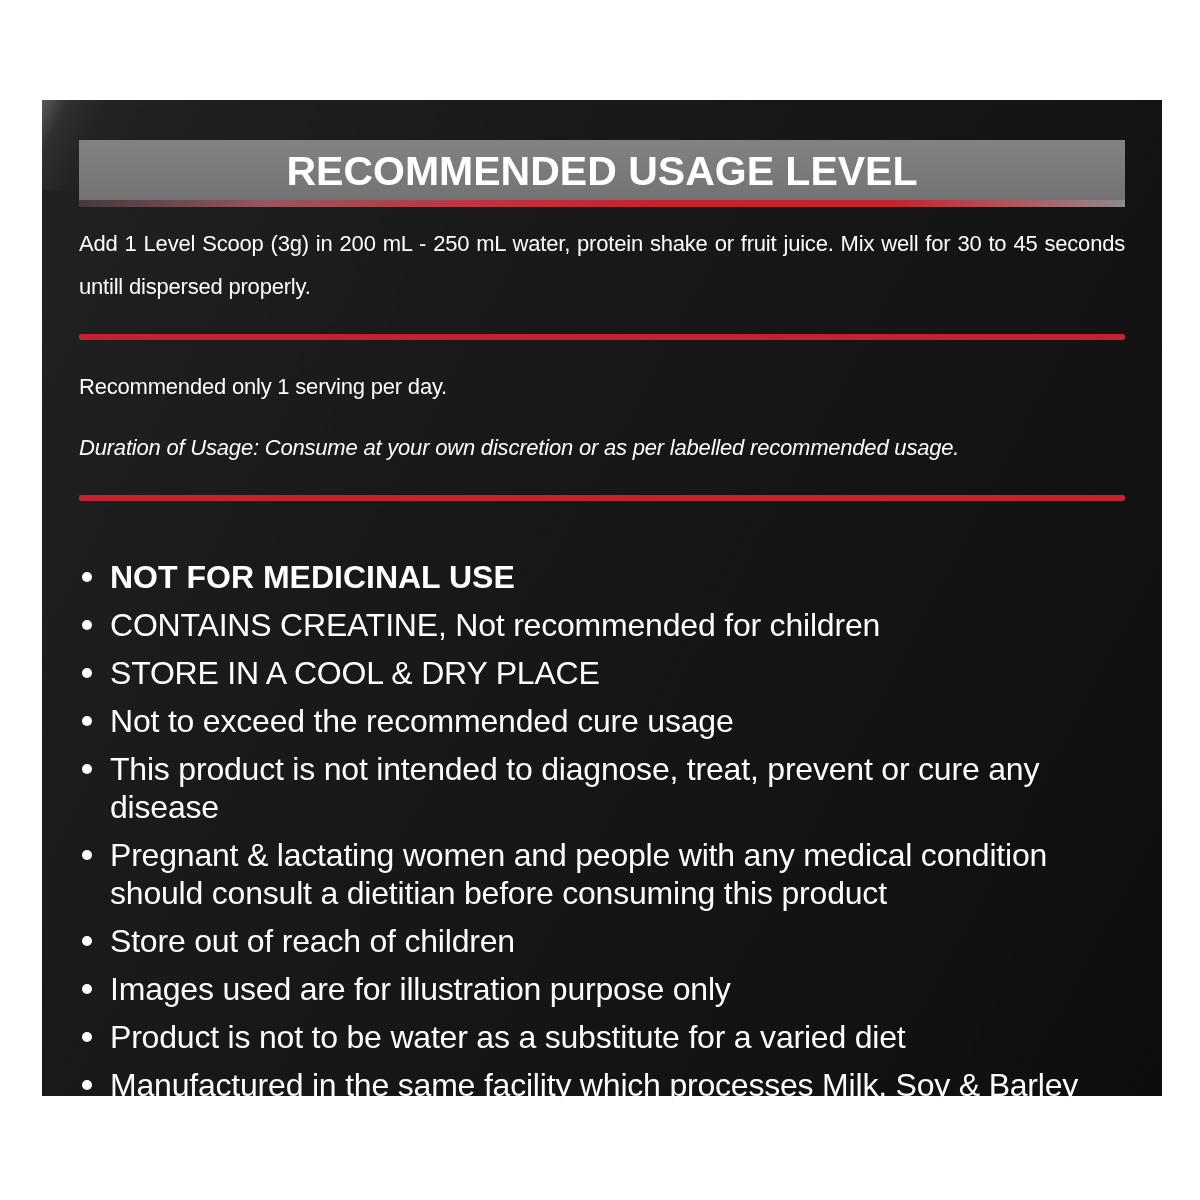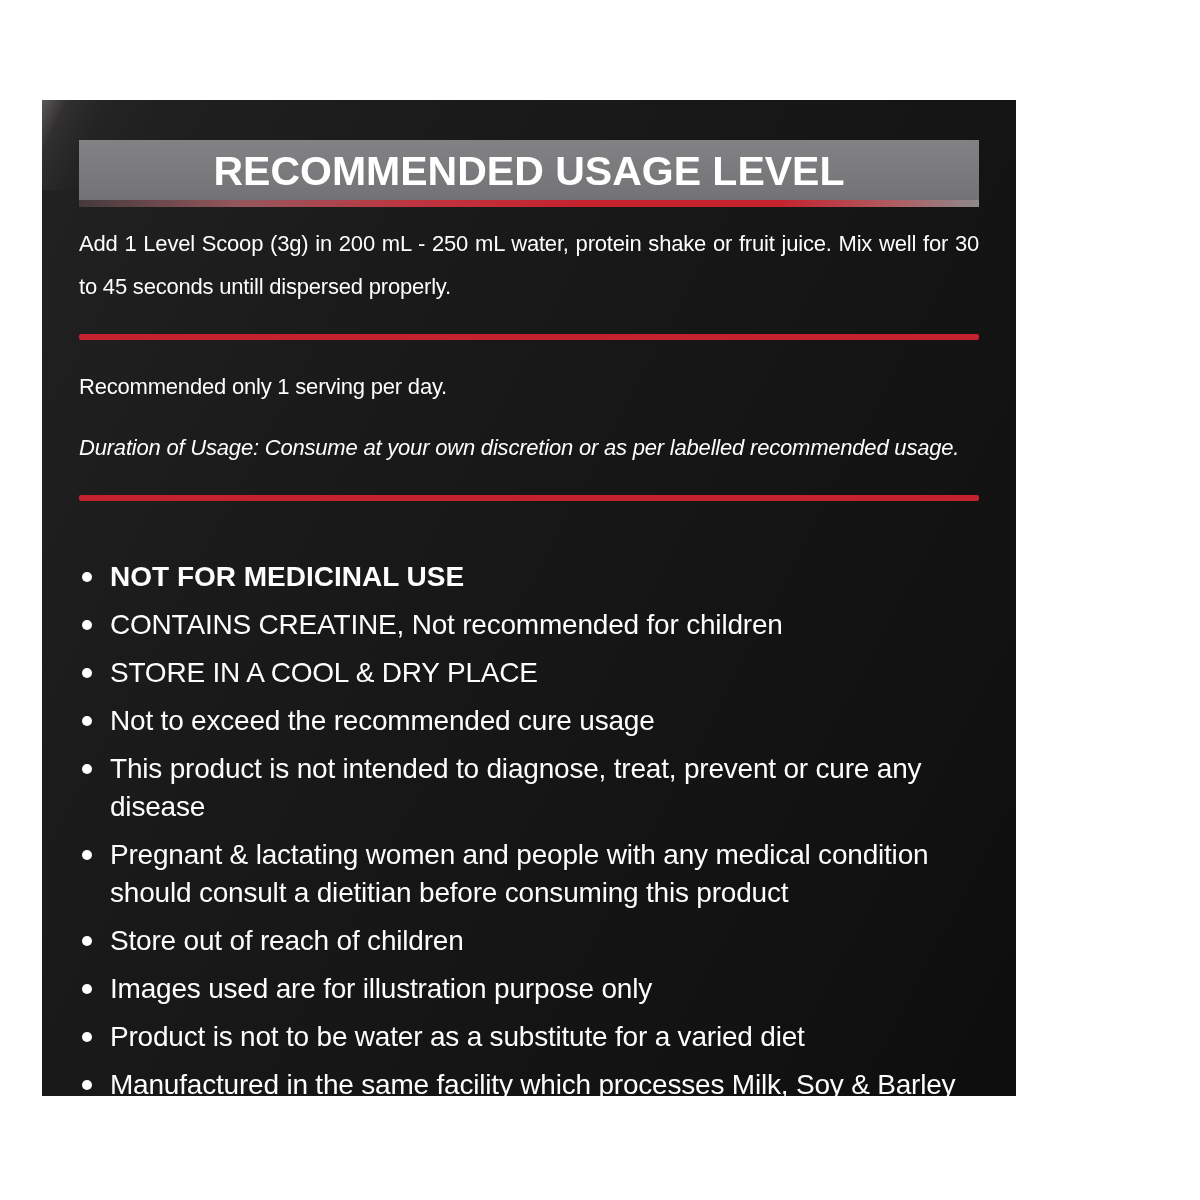--- a/index.html
+++ b/index.html
@@ -13,21 +13,21 @@
   .page {
     position: absolute;
     inset: 0;
     background: #ffffff;
   }
 
   .label-panel {
     position: absolute;
     left: 42px;
     top: 100px;
-    width: 974px;
+    width: 1120px;
     height: 996px;
     background: linear-gradient(118deg, #232222 0%, #1b1a1a 30%, #161515 60%, #121111 85%, #0e0d0d 100%);
     padding: 0 37px;
     color: #ffffff;
     letter-spacing: -0.2px;
   }
 
   
   .corner-sheen {
     position: absolute;
@@ -103,21 +103,21 @@
     font-style: italic;
   }
 
   .warning-list {
     list-style: none;
     margin-top: 57px;
   }
   .warning-item {
     display: flex;
     align-items: flex-start;
-    font-size: 28px;
+    font-size: 32px;
     line-height: 38px;
     margin-bottom: 10px;
     color: #fdfdfd;
   }
   .warning-item .bullet-dot {
     flex: 0 0 auto;
     width: 10px;
     height: 10px;
     border-radius: 50%;
     background: #ffffff;

